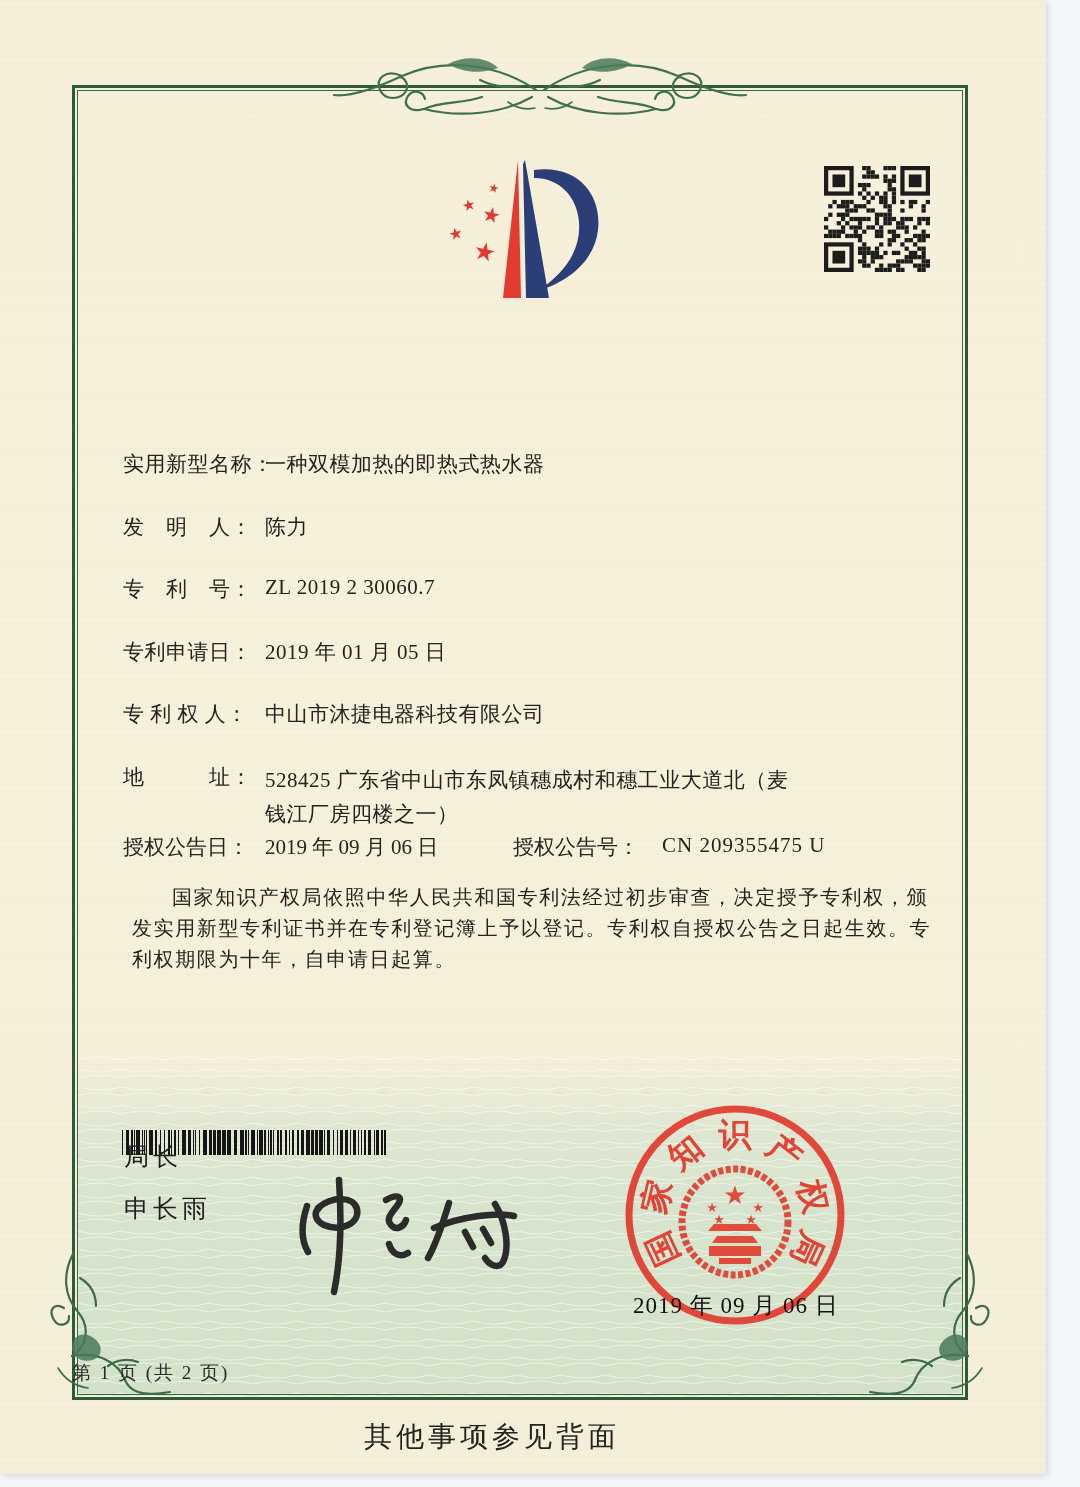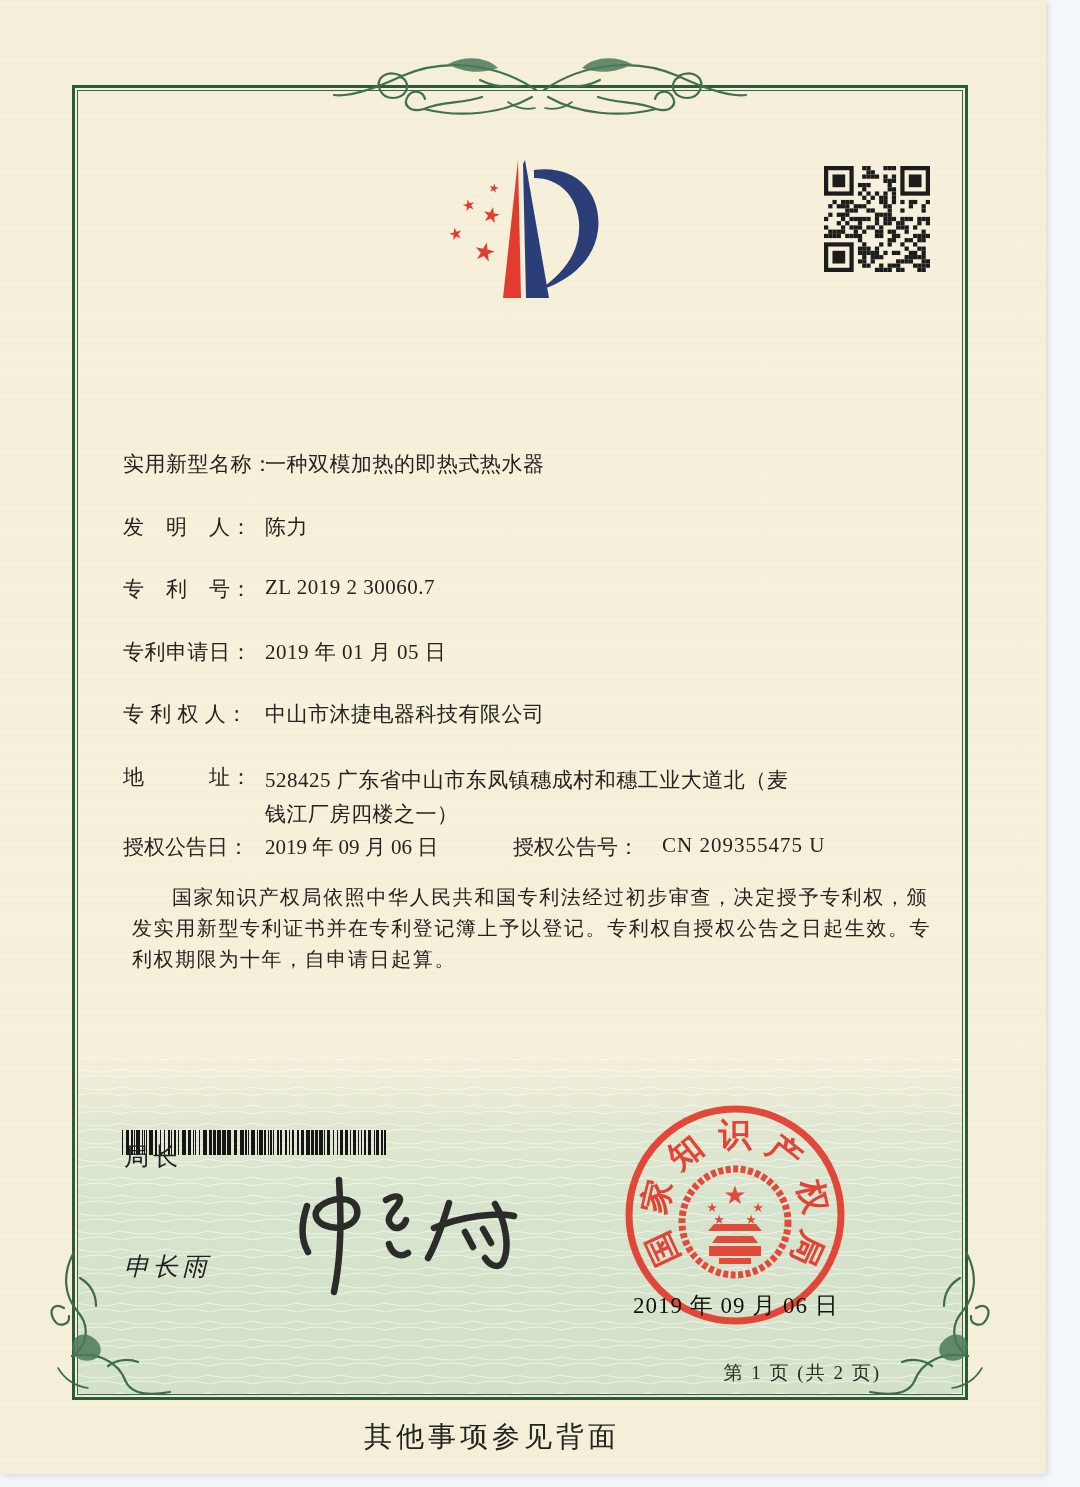--- a/index.html
+++ b/index.html
@@ -60,29 +60,29 @@
   .g-value2{position:absolute;left:655px;letter-spacing:1px;margin-left:7px;}
   .body-text{
     position:absolute;left:122px;top:872px;width:828px;
     font-size:20px;line-height:31px;letter-spacing:1.6px;color:#23231f;
   }
   .body-text p{margin:10px;text-indent:2em;}
   .barcode{position:absolute;left:122px;top:1130px;z-index:5;}
   .director{position:absolute;left:124px;z-index:5;
     font-family:"Liberation Sans","DejaVu Sans",sans-serif;
     font-size:25px;letter-spacing:4px;color:#1f1f1f;}
-  .director.l1{top:1140px;} .director.l2{top:1250px;font-style:italic;}
+  .director.l1{top:1140px;} .director.l2{top:1192px;}
   .signature{position:absolute;left:282px;top:1158px;z-index:6;}
   .seal{position:absolute;left:620px;top:1100px;z-index:6;mix-blend-mode:multiply;}
   .seal-date{
     position:absolute;left:633px;top:1290px;z-index:7;
     font-size:23px;letter-spacing:1px;color:#111;
   }
   .page-footer{
-    position:absolute;left:72px;top:1360px;width:809px;text-align:right;
+    position:absolute;left:72px;top:1360px;width:809px;text-align:left;
     font-size:19px;letter-spacing:2px;color:#2a2a26;z-index:5;
   }
   .back-note{
     position:absolute;left:72px;top:1418px;width:840px;text-align:center;
     font-size:28px;letter-spacing:4px;color:#23231f;z-index:4;
   }
 </style>
 </head>
 <body>
 

